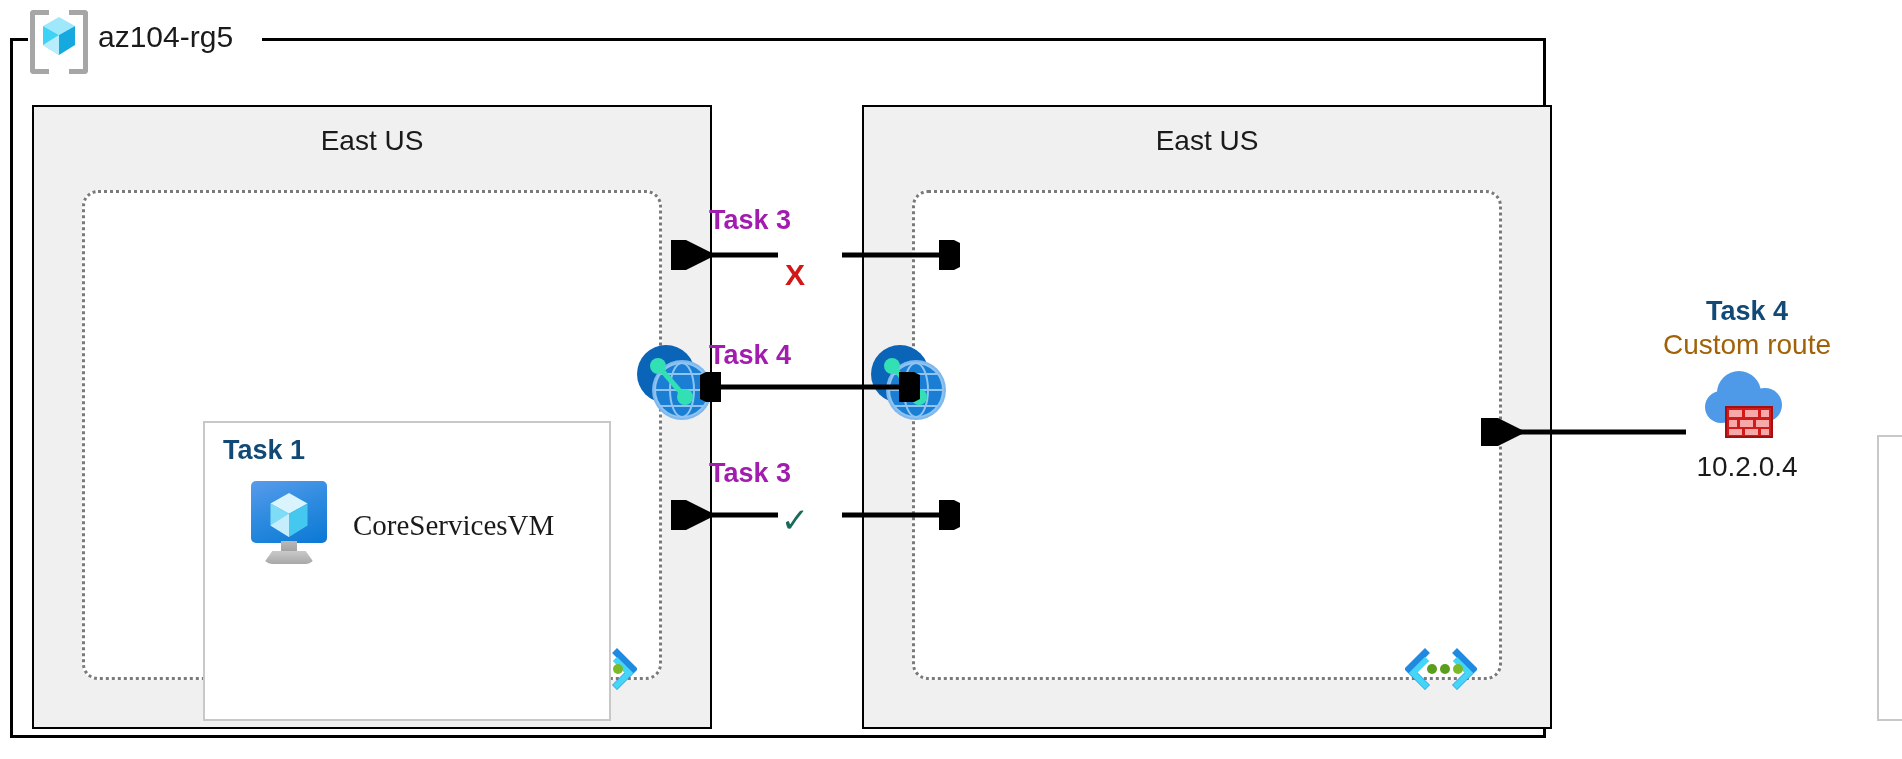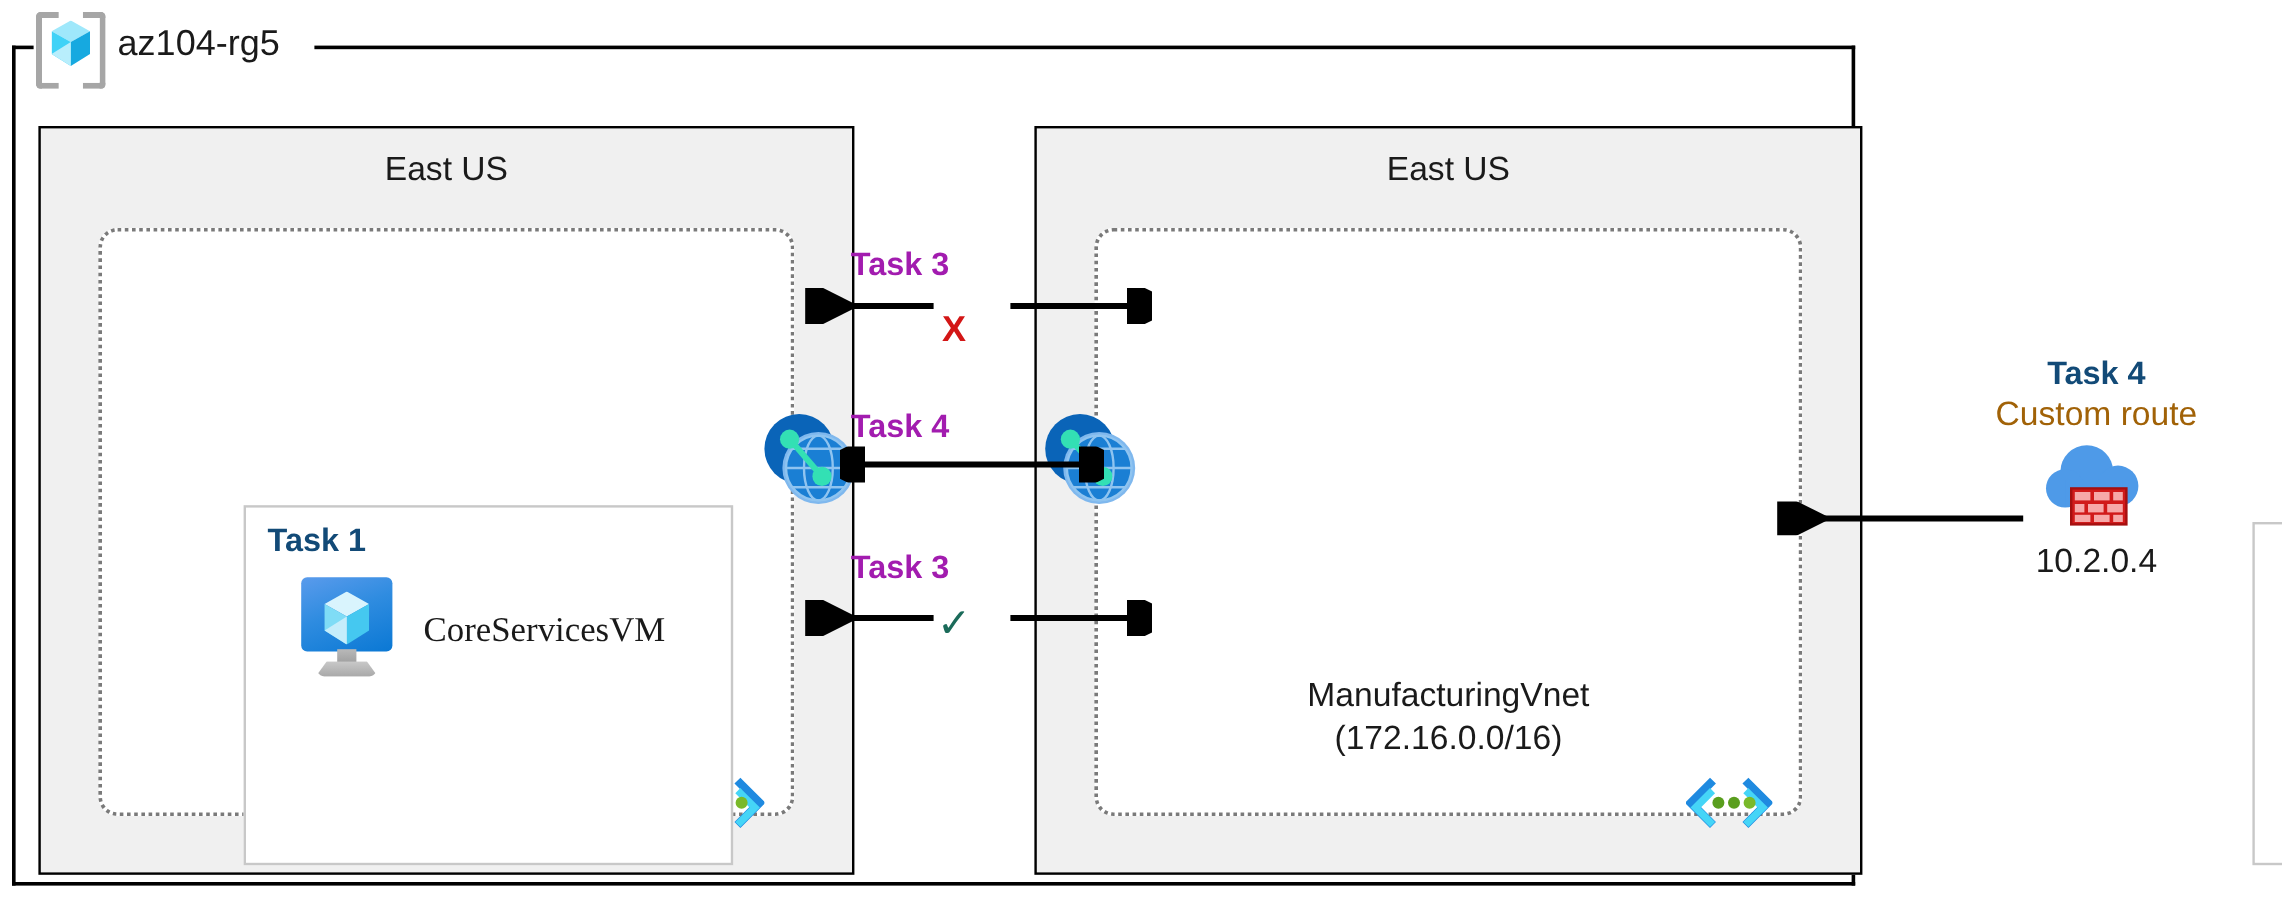--- a/index.html
+++ b/index.html
@@ -148,24 +148,20 @@
       </div>
 
     </div>
   </div>
 
   <div class="region" id="region-right">
     <div class="region-title">East US</div>
   </div>
 
   <div class="vnet" id="vnet-right">
-    <div class="vnet-name">
-      <div>ManufacturingVnet</div>
-      <div>(172.16.0.0/16)</div>
-    </div>
 
     <svg class="vnet-glyph" viewBox="0 0 72 44">
       <path d="M20 6 L4 22 L20 38" stroke="#1f8ae0" stroke-width="7" fill="none" stroke-linecap="square"></path>
       <path d="M52 6 L68 22 L52 38" stroke="#1f8ae0" stroke-width="7" fill="none" stroke-linecap="square"></path>
       <path d="M18 10 L6 22 L18 34" stroke="#45d5f7" stroke-width="6" fill="none" stroke-linecap="square" transform="translate(2,4)"></path>
       <path d="M54 10 L66 22 L54 34" stroke="#45d5f7" stroke-width="6" fill="none" stroke-linecap="square" transform="translate(-2,4)"></path>
       <circle cx="27" cy="22" r="5" fill="#5a9e1e"></circle>
       <circle cx="40" cy="22" r="5" fill="#5a9e1e"></circle>
       <circle cx="53" cy="22" r="5" fill="#7ab92a"></circle>
     </svg>

